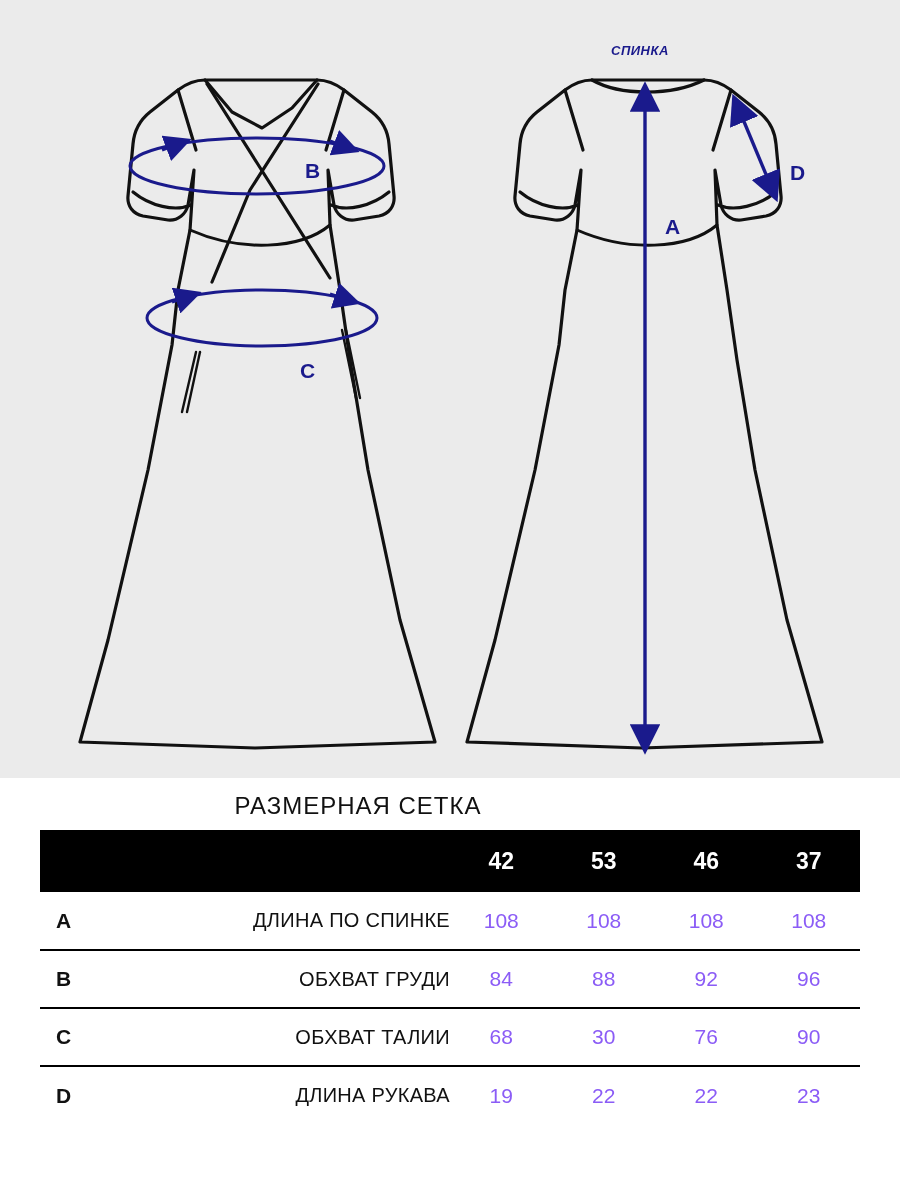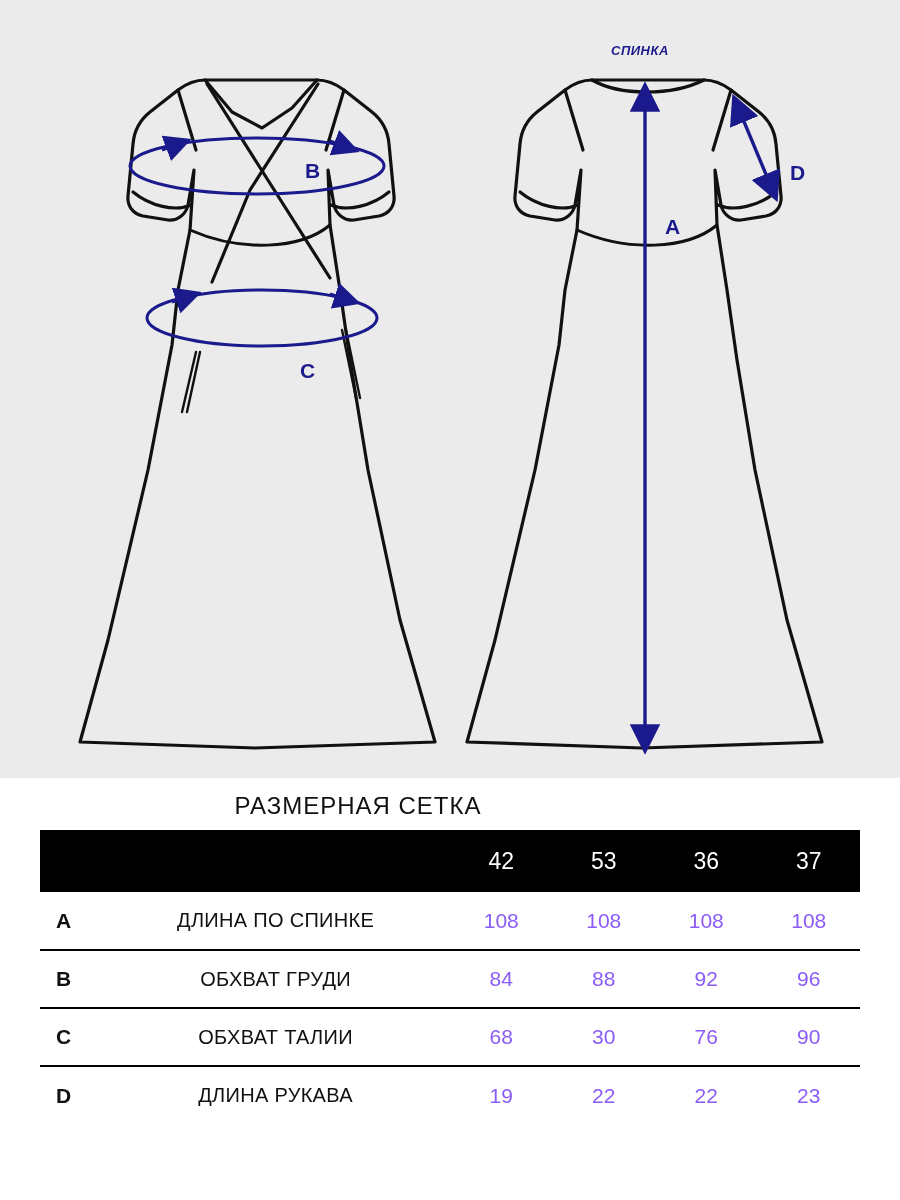--- a/index.html
+++ b/index.html
@@ -72,21 +72,21 @@
     padding: 0;
     margin: 0;
   }
   .size-table thead tr {
     background: #000000;
     height: 62px;
   }
   .size-table thead th {
     color: #ffffff;
     font-size: 23px;
-    font-weight: normal;
+    font-weight: bold;
     text-align: center;
   }
   .size-table thead th.corner1,
   .size-table thead th.corner2 {
     background: #000000;
   }
   .size-table tbody tr {
     height: 58px;
     border-bottom: 2px solid #000000;
   }
@@ -96,21 +96,21 @@
   td.letter-cell {
     width: 46px;
     font-weight: bold;
     font-size: 21px;
     text-align: center;
     color: #111111;
   }
   td.name-cell {
     width: 340px;
     font-size: 20px;
-    text-align: center;
+    text-align: right;
     color: #111111;
     letter-spacing: 0.3px;
     padding-left: 14px;
   }
   td.val-cell, th.val-head {
     width: 100px;
     text-align: center;
     font-size: 21px;
     color: #8b5cf6;
   }
@@ -262,21 +262,21 @@
 
   <div class="table-title">РАЗМЕРНАЯ СЕТКА</div>
 
   <table class="size-table">
     <thead>
       <tr>
         <th class="corner1"></th>
         <th class="corner2"></th>
         <th class="val-head">42</th>
         <th class="val-head">53</th>
-        <th class="val-head">36</th>
+        <th class="val-head">46</th>
         <th class="val-head">37</th>
       </tr>
     </thead>
     <tbody>
       <tr>
         <td class="letter-cell">A</td>
         <td class="name-cell">ДЛИНА ПО СПИНКЕ</td>
         <td class="val-cell">108</td>
         <td class="val-cell">108</td>
         <td class="val-cell">108</td>

